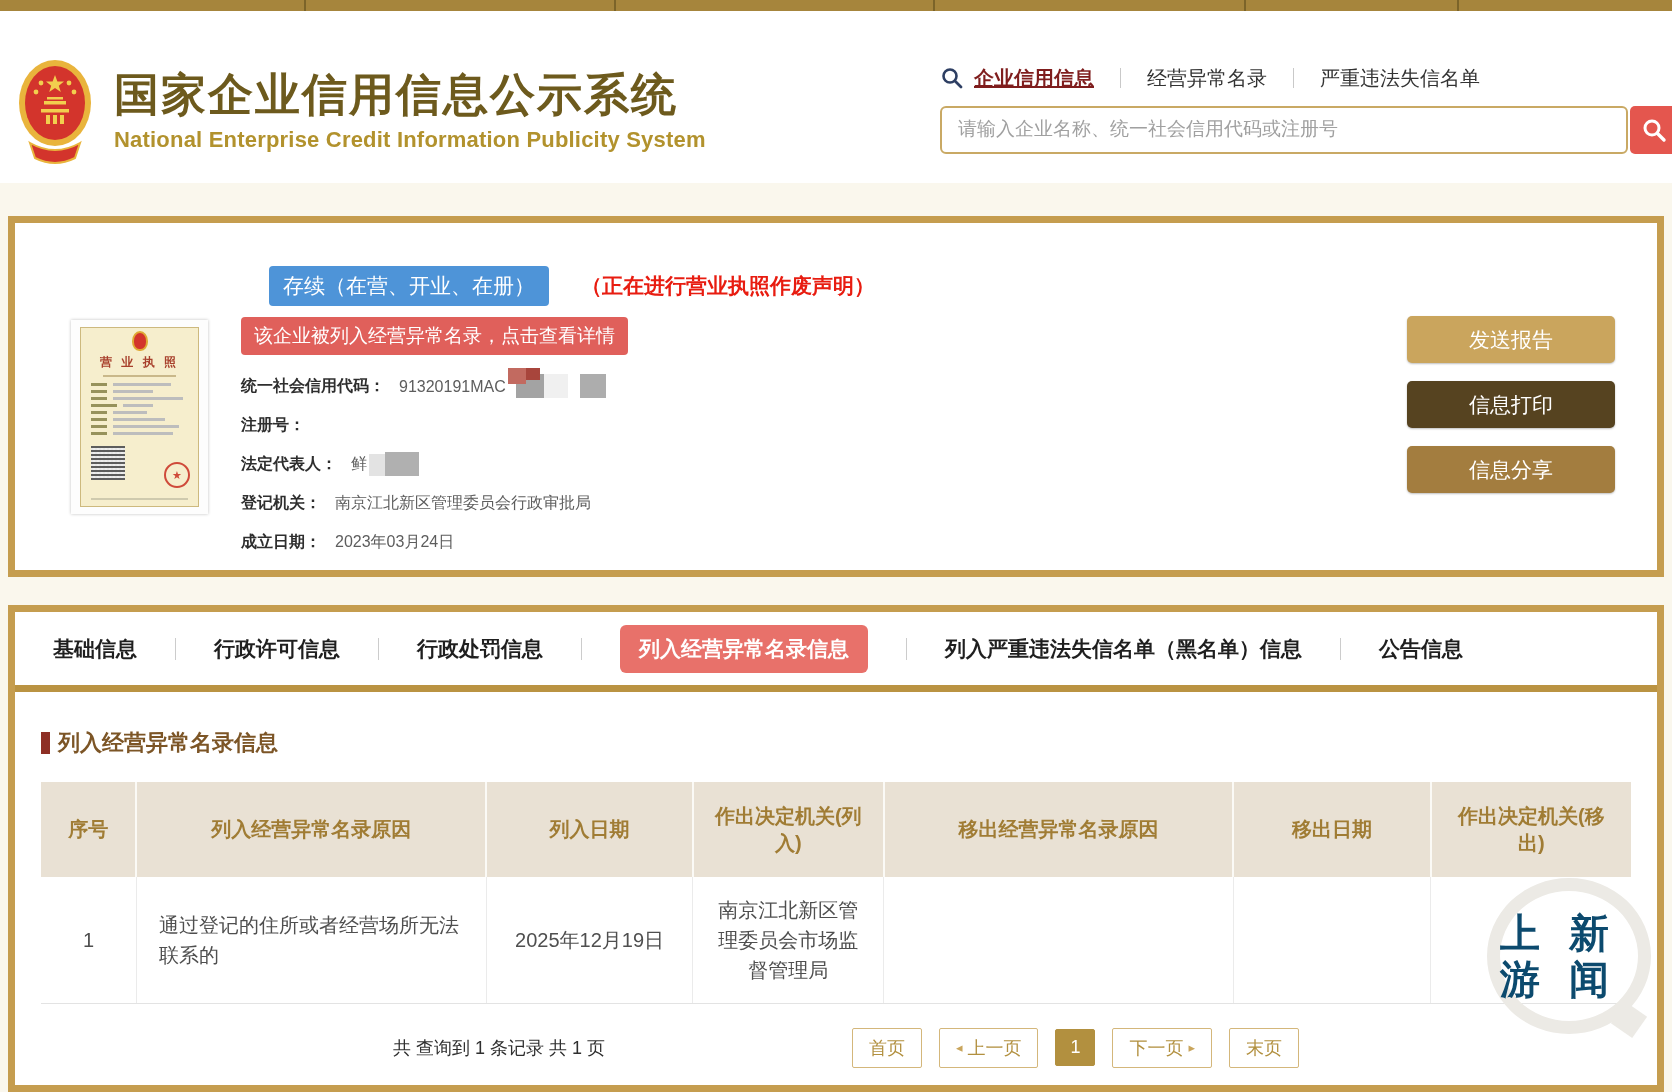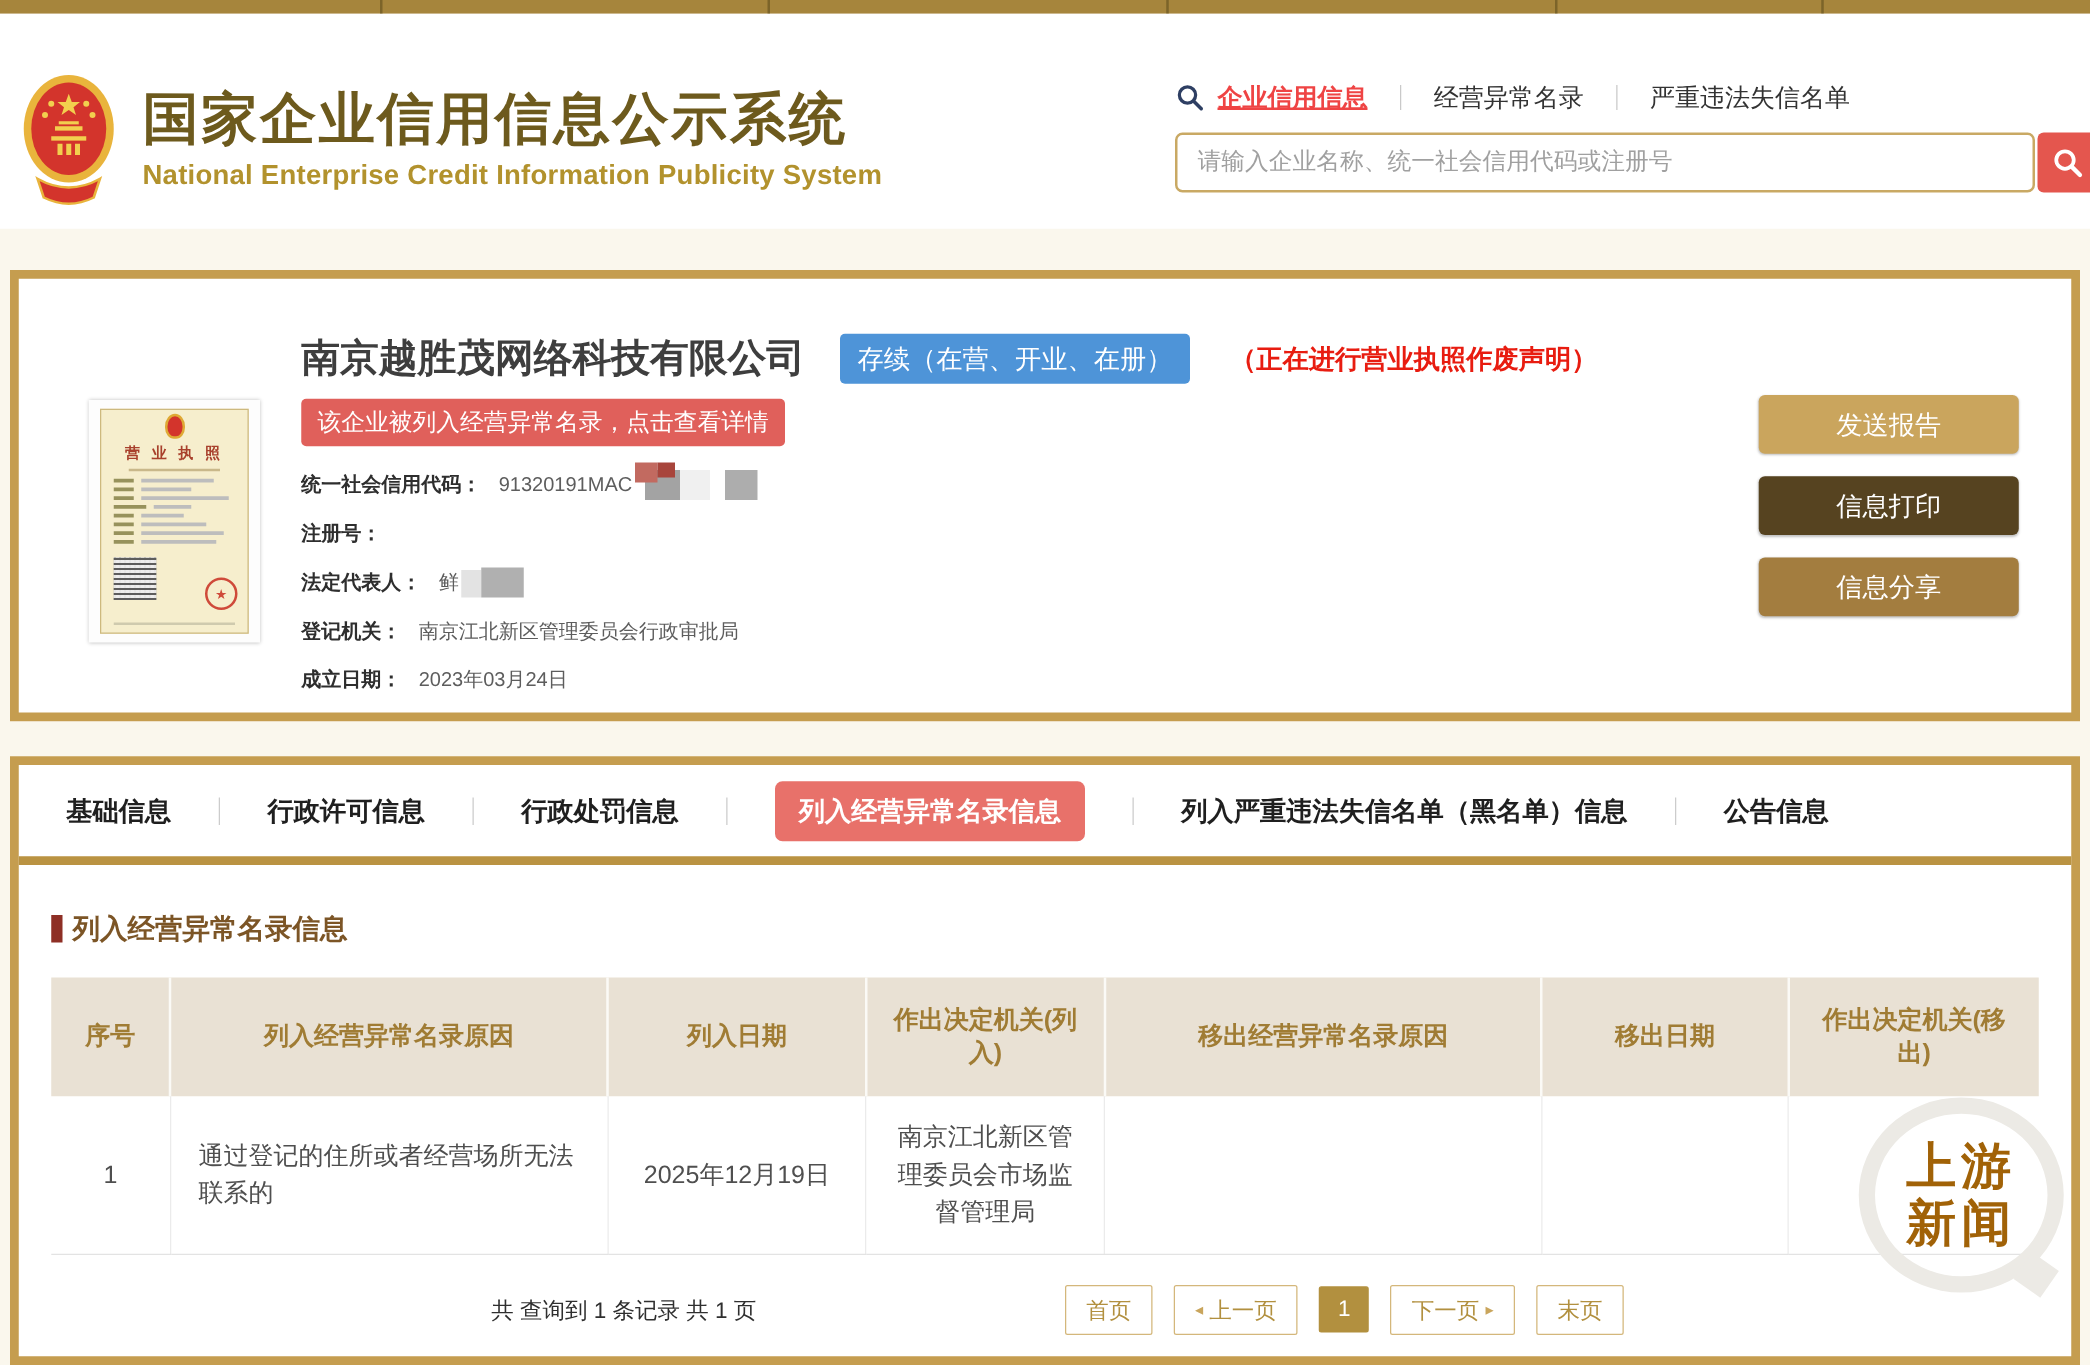--- a/index.html
+++ b/index.html
@@ -19,21 +19,21 @@
   .site-header { height:172px; background:#ffffff; position:relative; }
   .brand { position:absolute; left:16px; top:46px; display:flex; align-items:center; }
   .brand-text { margin-left:20px; }
   .brand-text h1 { font-size:45px; letter-spacing:2px; color:#6d5a1d; font-weight:bold; line-height:52px; }
   .brand-text .en { font-size:22px; color:#b2922d; font-weight:bold; margin-top:6px; letter-spacing:0.2px; }
 
   .search-area { position:absolute; right:0; top:52px; width:732px; }
   .search-tabs { display:flex; align-items:center; font-size:20px; height:30px; }
   .search-tabs .mag { margin-right:10px; display:inline-flex; }
   .search-tab { color:#333; cursor:pointer; white-space:nowrap; }
-  .search-tab.active { color:#ef4444; text-decoration:underline; font-weight:bold; }
+  .search-tab.active { color:#7f1d1d; text-decoration:underline; font-weight:bold; }
   .stab-sep { width:1px; height:20px; background:#c9c9c9; margin:0 26px; }
   .search-box { margin-top:13px; position:relative; height:48px; }
   .search-input {
     width:688px; height:48px; border:2px solid #c9a964; border-radius:6px;
     padding:0 16px; font-size:19px; color:#333; outline:none;
     font-family:Liberation Mono, monospace;
   }
   .search-input::placeholder { color:#a0a0a0; }
   .search-btn {
     position:absolute; right:-6px; top:0; width:48px; height:48px;
@@ -116,22 +116,22 @@
   .pager { display:flex; align-items:center; gap:17px; margin-left:auto; margin-right:332px; }
   .pg-btn { background:#fff; border:1px solid #d4b77b; color:#b2903f; font-size:18px;
     padding:7px 16px; border-radius:2px; cursor:pointer; font-family:inherit;
     display:flex; align-items:center; gap:5px; white-space:nowrap; }
   .pg-btn.current { background:#b2903f; border-color:#b2903f; color:#fff; padding:7px 14px; }
   .pg-arrow { font-size:13px; color:#c9a55c; }
 
   
   .watermark { position:absolute; left:1487px; top:878px; width:164px; height:156px;
     border:13px solid #eceae5; border-radius:50%;
-    display:flex; flex-direction:column; align-items:center; justify-content:center;
-    color:#a16207; font-size:40px; font-weight:bold; line-height:46px; letter-spacing:4px;
+    display:flex; flex-direction:row; align-items:center; justify-content:center;
+    color:#0c4a6e; font-size:40px; font-weight:bold; line-height:46px; letter-spacing:4px;
     pointer-events:none; }
   .watermark .tail { position:absolute; right:-4px; bottom:-12px; width:26px; height:26px;
     background:#eceae5; transform:rotate(35deg); }
 </style>
 </head>
 <body>
 
 <div class="topbar">
   <div class="seg" style="width:306px"></div>
   <div class="seg" style="width:310px"></div>
@@ -231,21 +231,20 @@
             <span class="val" style="width:60px"></span>
           </div>
         <div class="qr"></div>
         <div class="seal">★</div>
         <div class="cert-foot"></div>
       </div>
     </div>
 
     <div class="company-main">
       <div class="company-title-row">
-        <span class="company-name">南京越胜茂网络科技有限公司</span>
         <span class="status-badge">存续（在营、开业、在册）</span>
         <span class="revoke-note">（正在进行营业执照作废声明）</span>
       </div>
       <div class="abnormal-ribbon">该企业被列入经营异常名录，点击查看详情</div>
 
       <div class="info-rows">
         <div class="info-row">
           <span class="info-label">统一社会信用代码：</span>
           <span class="info-value">91320191MAC</span>
           <span class="mosaic">

